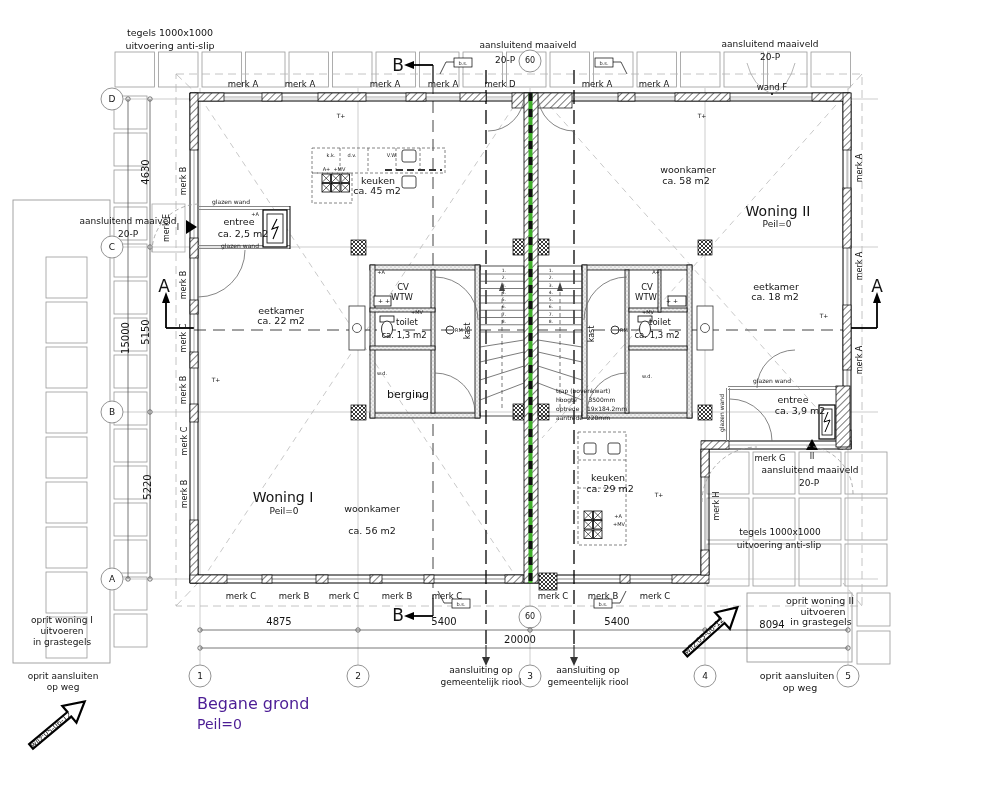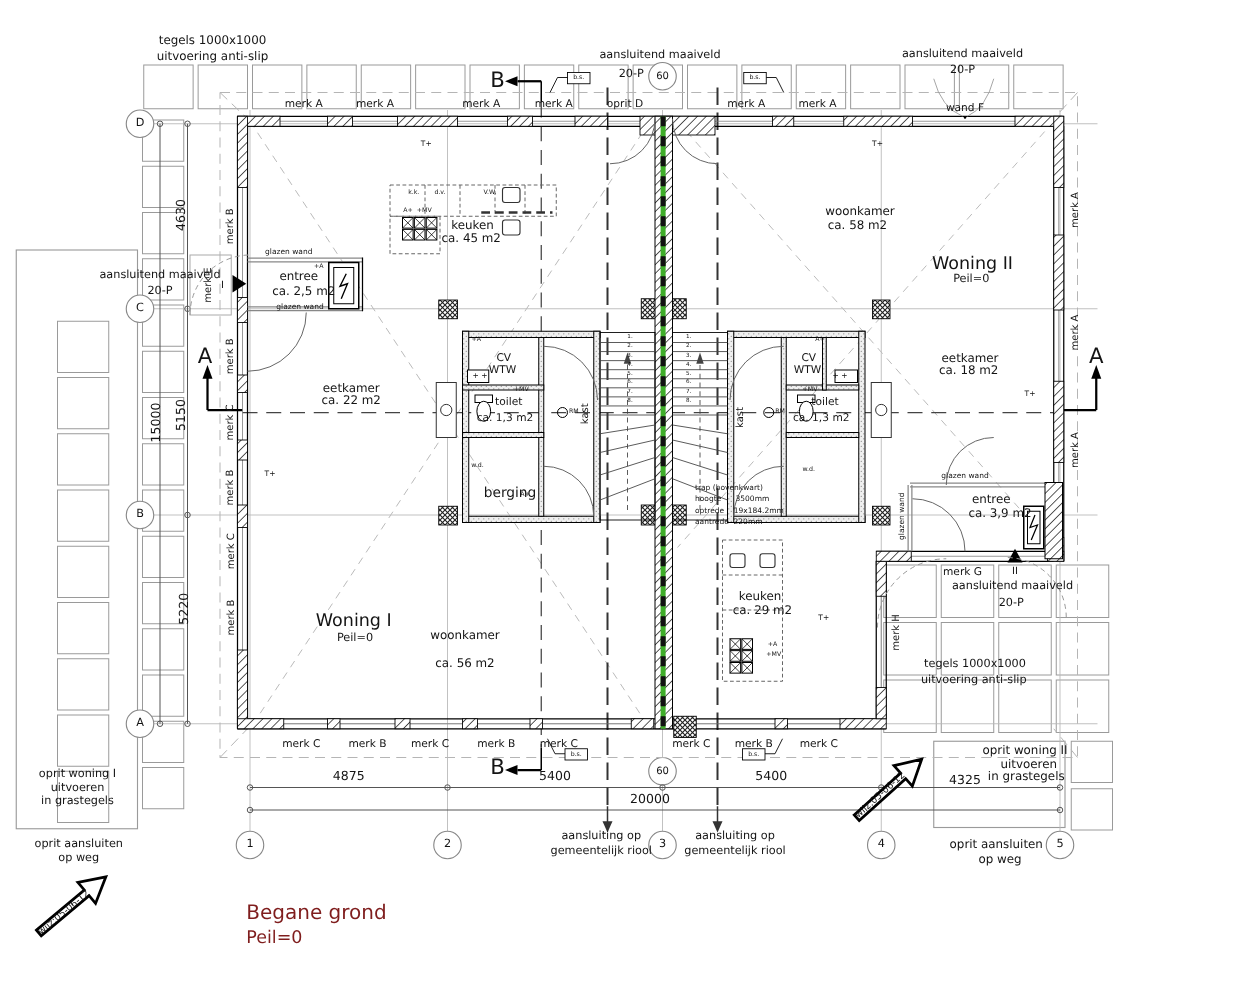--- a/index.html
+++ b/index.html
@@ -1,21 +1,21 @@
 <!DOCTYPE html>
 <html><head>
 <meta charset="utf-8">
 <style>
   html,body{margin:0;padding:0;background:#fff;}
   #plan{position:relative;width:1000px;height:801px;background:#fff;overflow:hidden;
         font-family:"DejaVu Sans",sans-serif;}
   #linework{position:absolute;left:0;top:0;}
   #labels{position:absolute;left:0;top:0;width:1000px;height:801px;pointer-events:none;}
   .lbl{position:absolute;line-height:1;color:#141414;white-space:pre;transform-origin:center;}
-  #title-block{position:absolute;left:197px;top:720px;color:#7f1d1d;}
+  #title-block{position:absolute;left:197px;top:694px;color:#4c1d95;}
   #title-block .t1{font-size:16px;}
   #title-block .t2{font-size:14px;margin-top:3px;}
 </style>
 </head>
 <body>
 
 <div id="plan">
 
 <svg id="linework" width="1000" height="801" viewBox="0 0 1000 801">
   <defs>
@@ -445,21 +445,21 @@
     <path d="M0,8 L50,8 L50,0 L70,11 L50,22 L50,14 L0,14 Z" fill="#fff" stroke="#000" stroke-width="2.2"></path>
   </g>
 </svg>
 
 <div id="labels">
       <div class="lbl" style="left: 170px; top: 33px; font-size: 9.5px; transform: translate(-50%, -50%);">tegels 1000x1000</div>
       <div class="lbl" style="left: 170px; top: 46px; font-size: 9.5px; transform: translate(-50%, -50%);">uitvoering anti-slip</div>
       <div class="lbl" style="left: 528px; top: 45px; font-size: 9px; transform: translate(-50%, -50%);">aansluitend maaiveld</div>
       <div class="lbl" style="left: 505px; top: 60px; font-size: 9px; transform: translate(-50%, -50%);">20-P</div>
       <div class="lbl" style="left: 530px; top: 61px; font-size: 8px; transform: translate(-50%, -50%);">60</div>
-      <div class="lbl" style="left: 500px; top: 84px; font-size: 8.5px; transform: translate(-50%, -50%);">oprit D</div>
+      <div class="lbl" style="left: 500px; top: 84px; font-size: 8.5px; transform: translate(-50%, -50%);">merk D</div>
       <div class="lbl" style="left: 770px; top: 44px; font-size: 9px; transform: translate(-50%, -50%);">aansluitend maaiveld</div>
       <div class="lbl" style="left: 770px; top: 57px; font-size: 9px; transform: translate(-50%, -50%);">20-P</div>
       <div class="lbl" style="left: 772px; top: 87px; font-size: 8.5px; transform: translate(-50%, -50%);">wand F</div>
       <div class="lbl" style="left: 243px; top: 84px; font-size: 8.5px; transform: translate(-50%, -50%);">merk A</div>
       <div class="lbl" style="left: 300px; top: 84px; font-size: 8.5px; transform: translate(-50%, -50%);">merk A</div>
       <div class="lbl" style="left: 385px; top: 84px; font-size: 8.5px; transform: translate(-50%, -50%);">merk A</div>
       <div class="lbl" style="left: 443px; top: 84px; font-size: 8.5px; transform: translate(-50%, -50%);">merk A</div>
       <div class="lbl" style="left: 597px; top: 84px; font-size: 8.5px; transform: translate(-50%, -50%);">merk A</div>
       <div class="lbl" style="left: 654px; top: 84px; font-size: 8.5px; transform: translate(-50%, -50%);">merk A</div>
       <div class="lbl" style="left: 128px; top: 221px; font-size: 9px; transform: translate(-50%, -50%);">aansluitend maaiveld</div>
@@ -553,21 +553,21 @@
       <div class="lbl" style="left: 655px; top: 596px; font-size: 8.5px; transform: translate(-50%, -50%);">merk C</div>
       <div class="lbl" style="left: 398px; top: 65px; font-size: 17px; transform: translate(-50%, -50%);">B</div>
       <div class="lbl" style="left: 398px; top: 615px; font-size: 17px; transform: translate(-50%, -50%);">B</div>
       <div class="lbl" style="left: 164px; top: 286px; font-size: 17px; transform: translate(-50%, -50%);">A</div>
       <div class="lbl" style="left: 877px; top: 286px; font-size: 17px; transform: translate(-50%, -50%);">A</div>
       <div class="lbl" style="left: 279px; top: 622px; font-size: 10px; transform: translate(-50%, -50%);">4875</div>
       <div class="lbl" style="left: 444px; top: 622px; font-size: 10px; transform: translate(-50%, -50%);">5400</div>
       <div class="lbl" style="left: 530px; top: 617px; font-size: 8px; transform: translate(-50%, -50%);">60</div>
       <div class="lbl" style="left: 617px; top: 622px; font-size: 10px; transform: translate(-50%, -50%);">5400</div>
       <div class="lbl" style="left: 520px; top: 640px; font-size: 10px; transform: translate(-50%, -50%);">20000</div>
-      <div class="lbl" style="left: 772px; top: 625px; font-size: 10px; transform: translate(-50%, -50%);">4325</div>
+      <div class="lbl" style="left: 772px; top: 625px; font-size: 10px; transform: translate(-50%, -50%);">8094</div>
       <div class="lbl" style="left: 146px; top: 172px; font-size: 10px; transform: translate(-50%, -50%) rotate(-90deg);">4630</div>
       <div class="lbl" style="left: 126px; top: 338px; font-size: 10px; transform: translate(-50%, -50%) rotate(-90deg);">15000</div>
       <div class="lbl" style="left: 146px; top: 332px; font-size: 10px; transform: translate(-50%, -50%) rotate(-90deg);">5150</div>
       <div class="lbl" style="left: 148px; top: 487px; font-size: 10px; transform: translate(-50%, -50%) rotate(-90deg);">5220</div>
       <div class="lbl" style="left: 200px; top: 676px; font-size: 9px; transform: translate(-50%, -50%);">1</div>
       <div class="lbl" style="left: 358px; top: 676px; font-size: 9px; transform: translate(-50%, -50%);">2</div>
       <div class="lbl" style="left: 530px; top: 676px; font-size: 9px; transform: translate(-50%, -50%);">3</div>
       <div class="lbl" style="left: 705px; top: 676px; font-size: 9px; transform: translate(-50%, -50%);">4</div>
       <div class="lbl" style="left: 848px; top: 676px; font-size: 9px; transform: translate(-50%, -50%);">5</div>
       <div class="lbl" style="left: 112px; top: 99px; font-size: 9px; transform: translate(-50%, -50%);">D</div>

